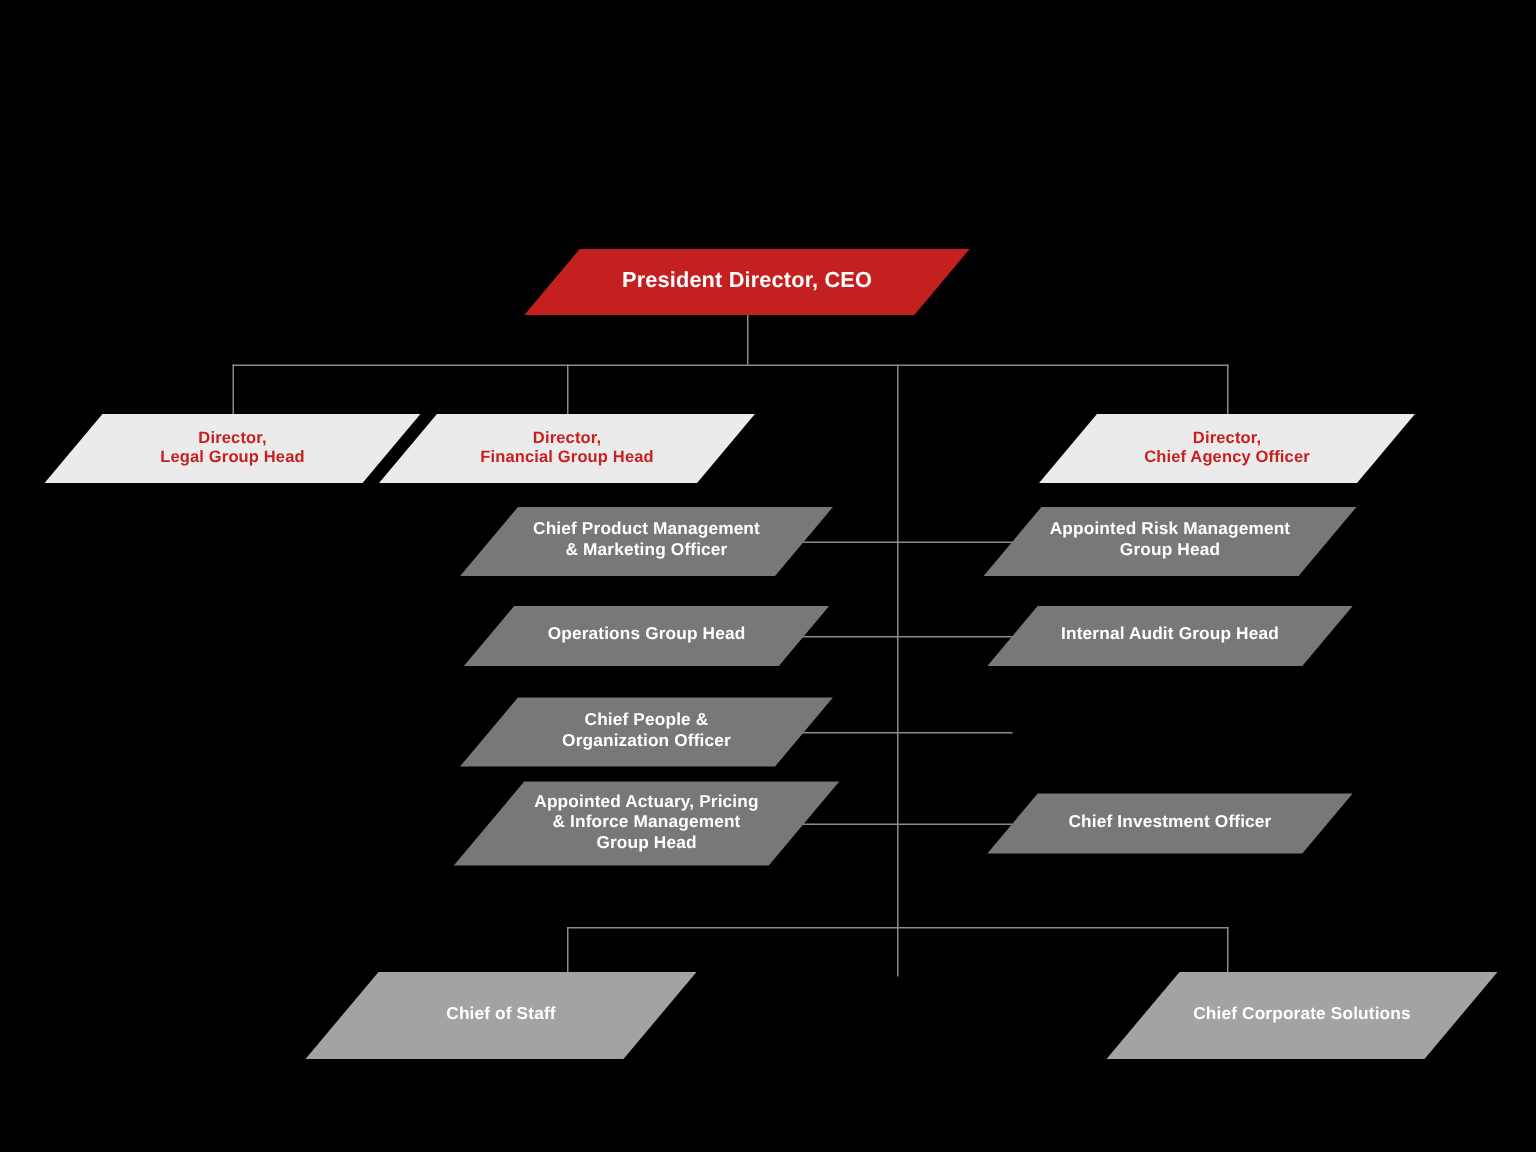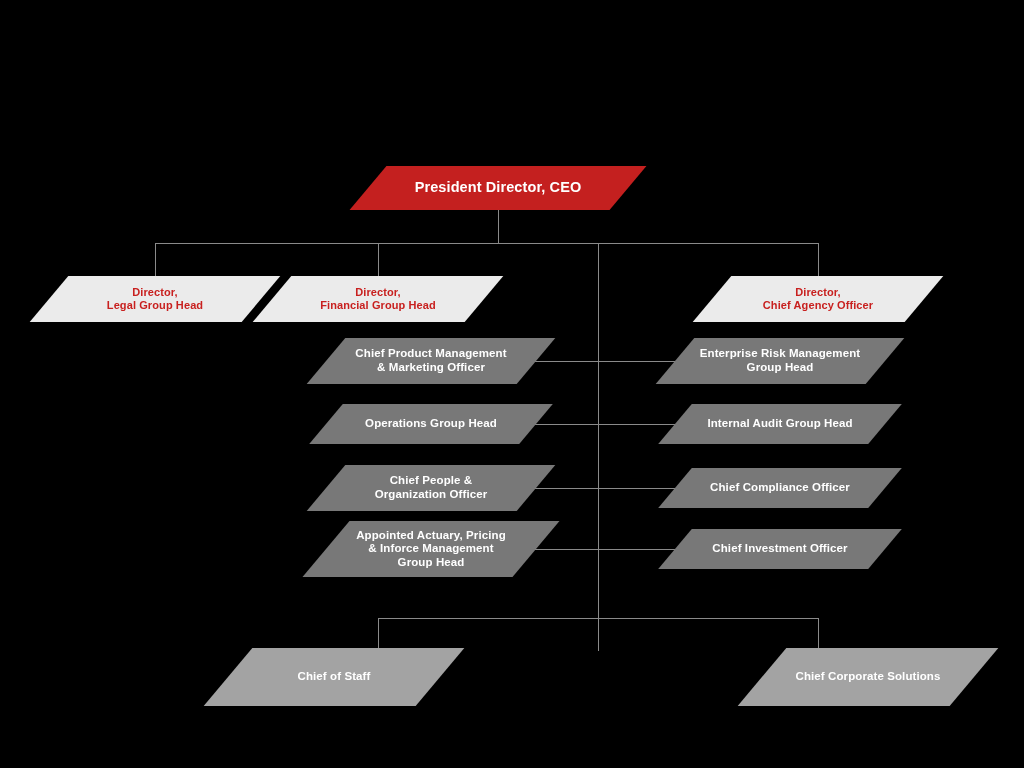--- a/index.html
+++ b/index.html
@@ -153,33 +153,29 @@
 
   <div class="node lvl-mid h3" style="left:326px; top:521px;">
     <span class="skew"></span>
     <span class="label">Appointed Actuary, Pricing
 &amp; Inforce Management
 Group Head</span>
   </div>
 
   <div class="node lvl-mid h2" style="left:675px; top:338px;">
     <span class="skew"></span>
-    <span class="label">Enterprise Risk Management
+    <span class="label">Appointed Risk Management
 Group Head</span>
   </div>
 
   <div class="node lvl-mid h1" style="left:675px; top:404px;">
     <span class="skew"></span>
     <span class="label">Internal Audit Group Head</span>
   </div>
 
-  <div class="node lvl-mid h1" style="left:675px; top:468px;">
-    <span class="skew"></span>
-    <span class="label">Chief Compliance Officer</span>
-  </div>
 
   <div class="node lvl-mid h1" style="left:675px; top:529px;">
     <span class="skew"></span>
     <span class="label">Chief Investment Officer</span>
   </div>
 
   <div class="node lvl-bot" style="left:228px; top:648px;">
     <span class="skew"></span>
     <span class="label">Chief of Staff</span>
   </div>

